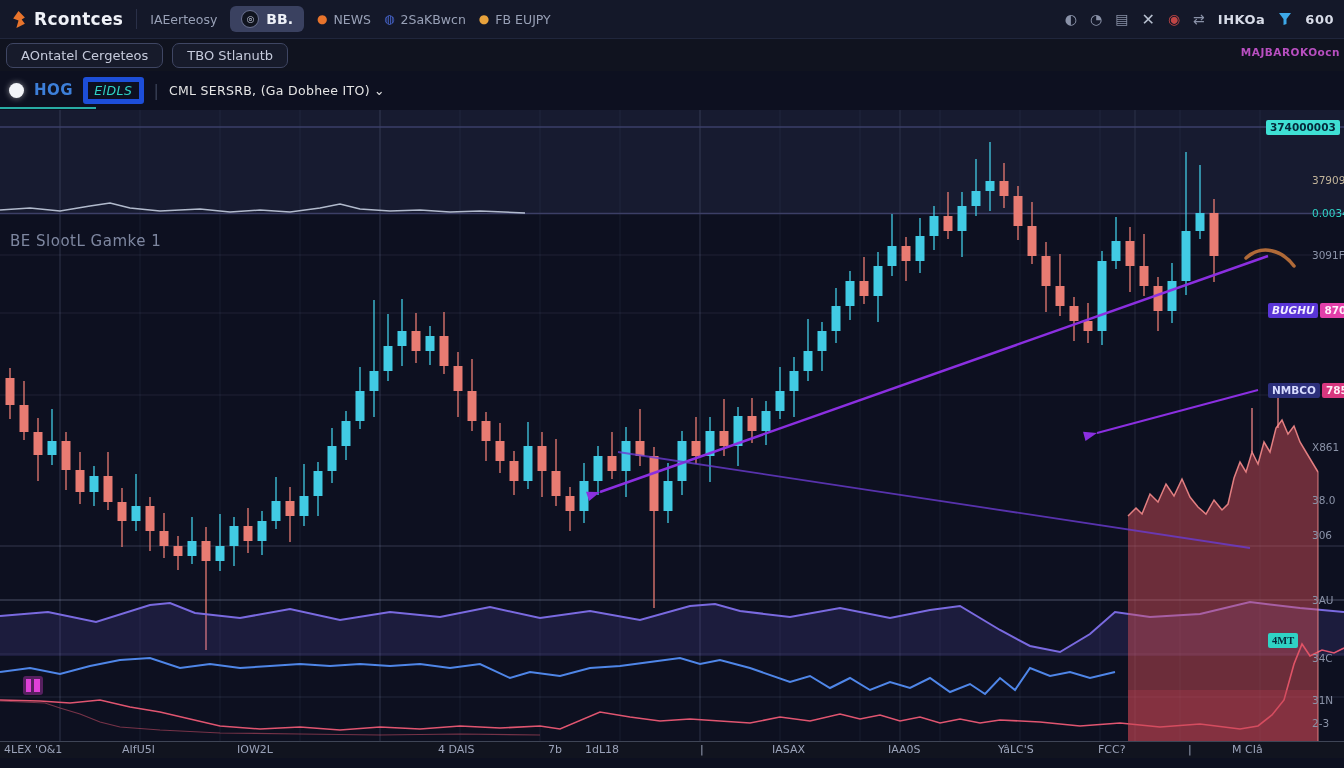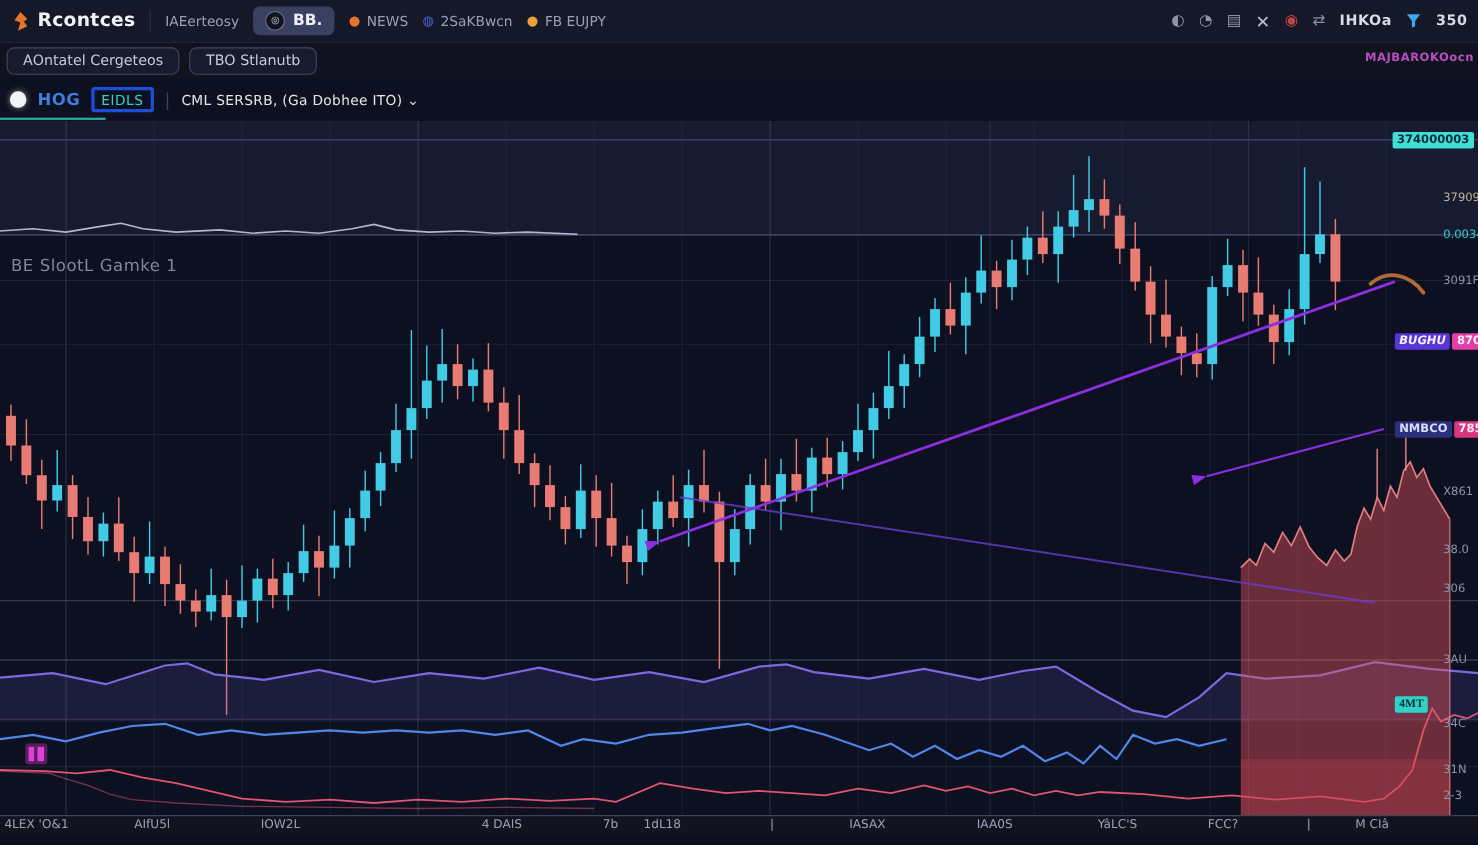--- a/index.html
+++ b/index.html
@@ -22,22 +22,22 @@
   .tb-ico{font-size:14px;color:#8a92a8;}
   .tb-label{font-size:13px;font-weight:bold;color:#d8dce8;letter-spacing:.5px;}
   
   .tabsrow{height:32px;background:#10131f;padding:0 6px;gap:9px;}
   .tab{border:1px solid #3f4663;border-radius:7px;background:#171b2b;color:#c6cbdc;
        font-size:13px;padding:4px 14px;font-weight:500;}
   
   .symrow{height:38px;padding:0 9px;gap:10px;background:transparent;}
   .sym-dot{width:15px;height:15px;border-radius:50%;background:#f2f4f8;box-shadow:0 0 6px rgba(255,255,255,.5);}
   .sym-code{color:#3d7fd9;font-weight:bold;font-size:15px;letter-spacing:.5px;}
-  .sym-badge{color:#2fd3c5;border:3px solid #1d4ed8;border-radius:3px;font-size:12.5px;
-             padding:1px 6px;letter-spacing:.5px;}
+  .sym-badge{color:#2fd3c5;border:5px solid #1d4ed8;border-radius:3px;font-size:12.5px;
+             padding:1px 6px;letter-spacing:.5px;font-style:italic;}
   .sym-desc{color:#e5e5e5;font-size:12.5px;letter-spacing:.3px;}
   .sym-underline{position:absolute;left:0;top:36px;width:96px;height:2px;background:#2fd3c5;opacity:.8;}
   .corner-text{position:absolute;right:4px;top:46px;z-index:3;font-size:10.5px;font-weight:bold;
                color:#b84fc0;letter-spacing:.5px;}
   
   #axis-layer{position:absolute;left:0;top:0;width:1344px;height:768px;z-index:3;pointer-events:none;}
   .px-tick{position:absolute;font-size:10.5px;white-space:nowrap;}
   .px-badge{position:absolute;display:flex;font-size:10.5px;font-weight:bold;line-height:15px;height:15px;}
   .px-badge span{padding:0 4px;border-radius:2px;margin-left:2px;}
   .t-label{position:absolute;font-size:11px;color:#9aa2b8;white-space:nowrap;}
@@ -309,21 +309,21 @@
     <span class="tb-ico">◐</span>
     <span class="tb-ico">◔</span>
     <span class="tb-ico">▤</span>
     <span class="tb-ico" style="color:#b8c0d0;font-size:16px">✕</span>
     <span class="tb-ico" style="color:#c04545">◉</span>
     <span class="tb-ico">⇄</span>
     <span class="tb-label">IHKOa</span>
     <svg width="14" height="14" viewBox="0 0 14 14">
       <path d="M1 1 H13 L8.5 7 V12 L5.5 13 V7 Z" fill="#3da8e8"></path>
     </svg>
-    <span class="tb-label">350</span>
+    <span class="tb-label">600</span>
   </div>
 </div>
 
 <div class="row tabsrow">
   <div class="tab">AOntatel Cergeteos</div>
   <div class="tab">TBO Stlanutb</div>
 </div>
 
 <div class="row symrow">
   <span class="sym-dot"></span>

